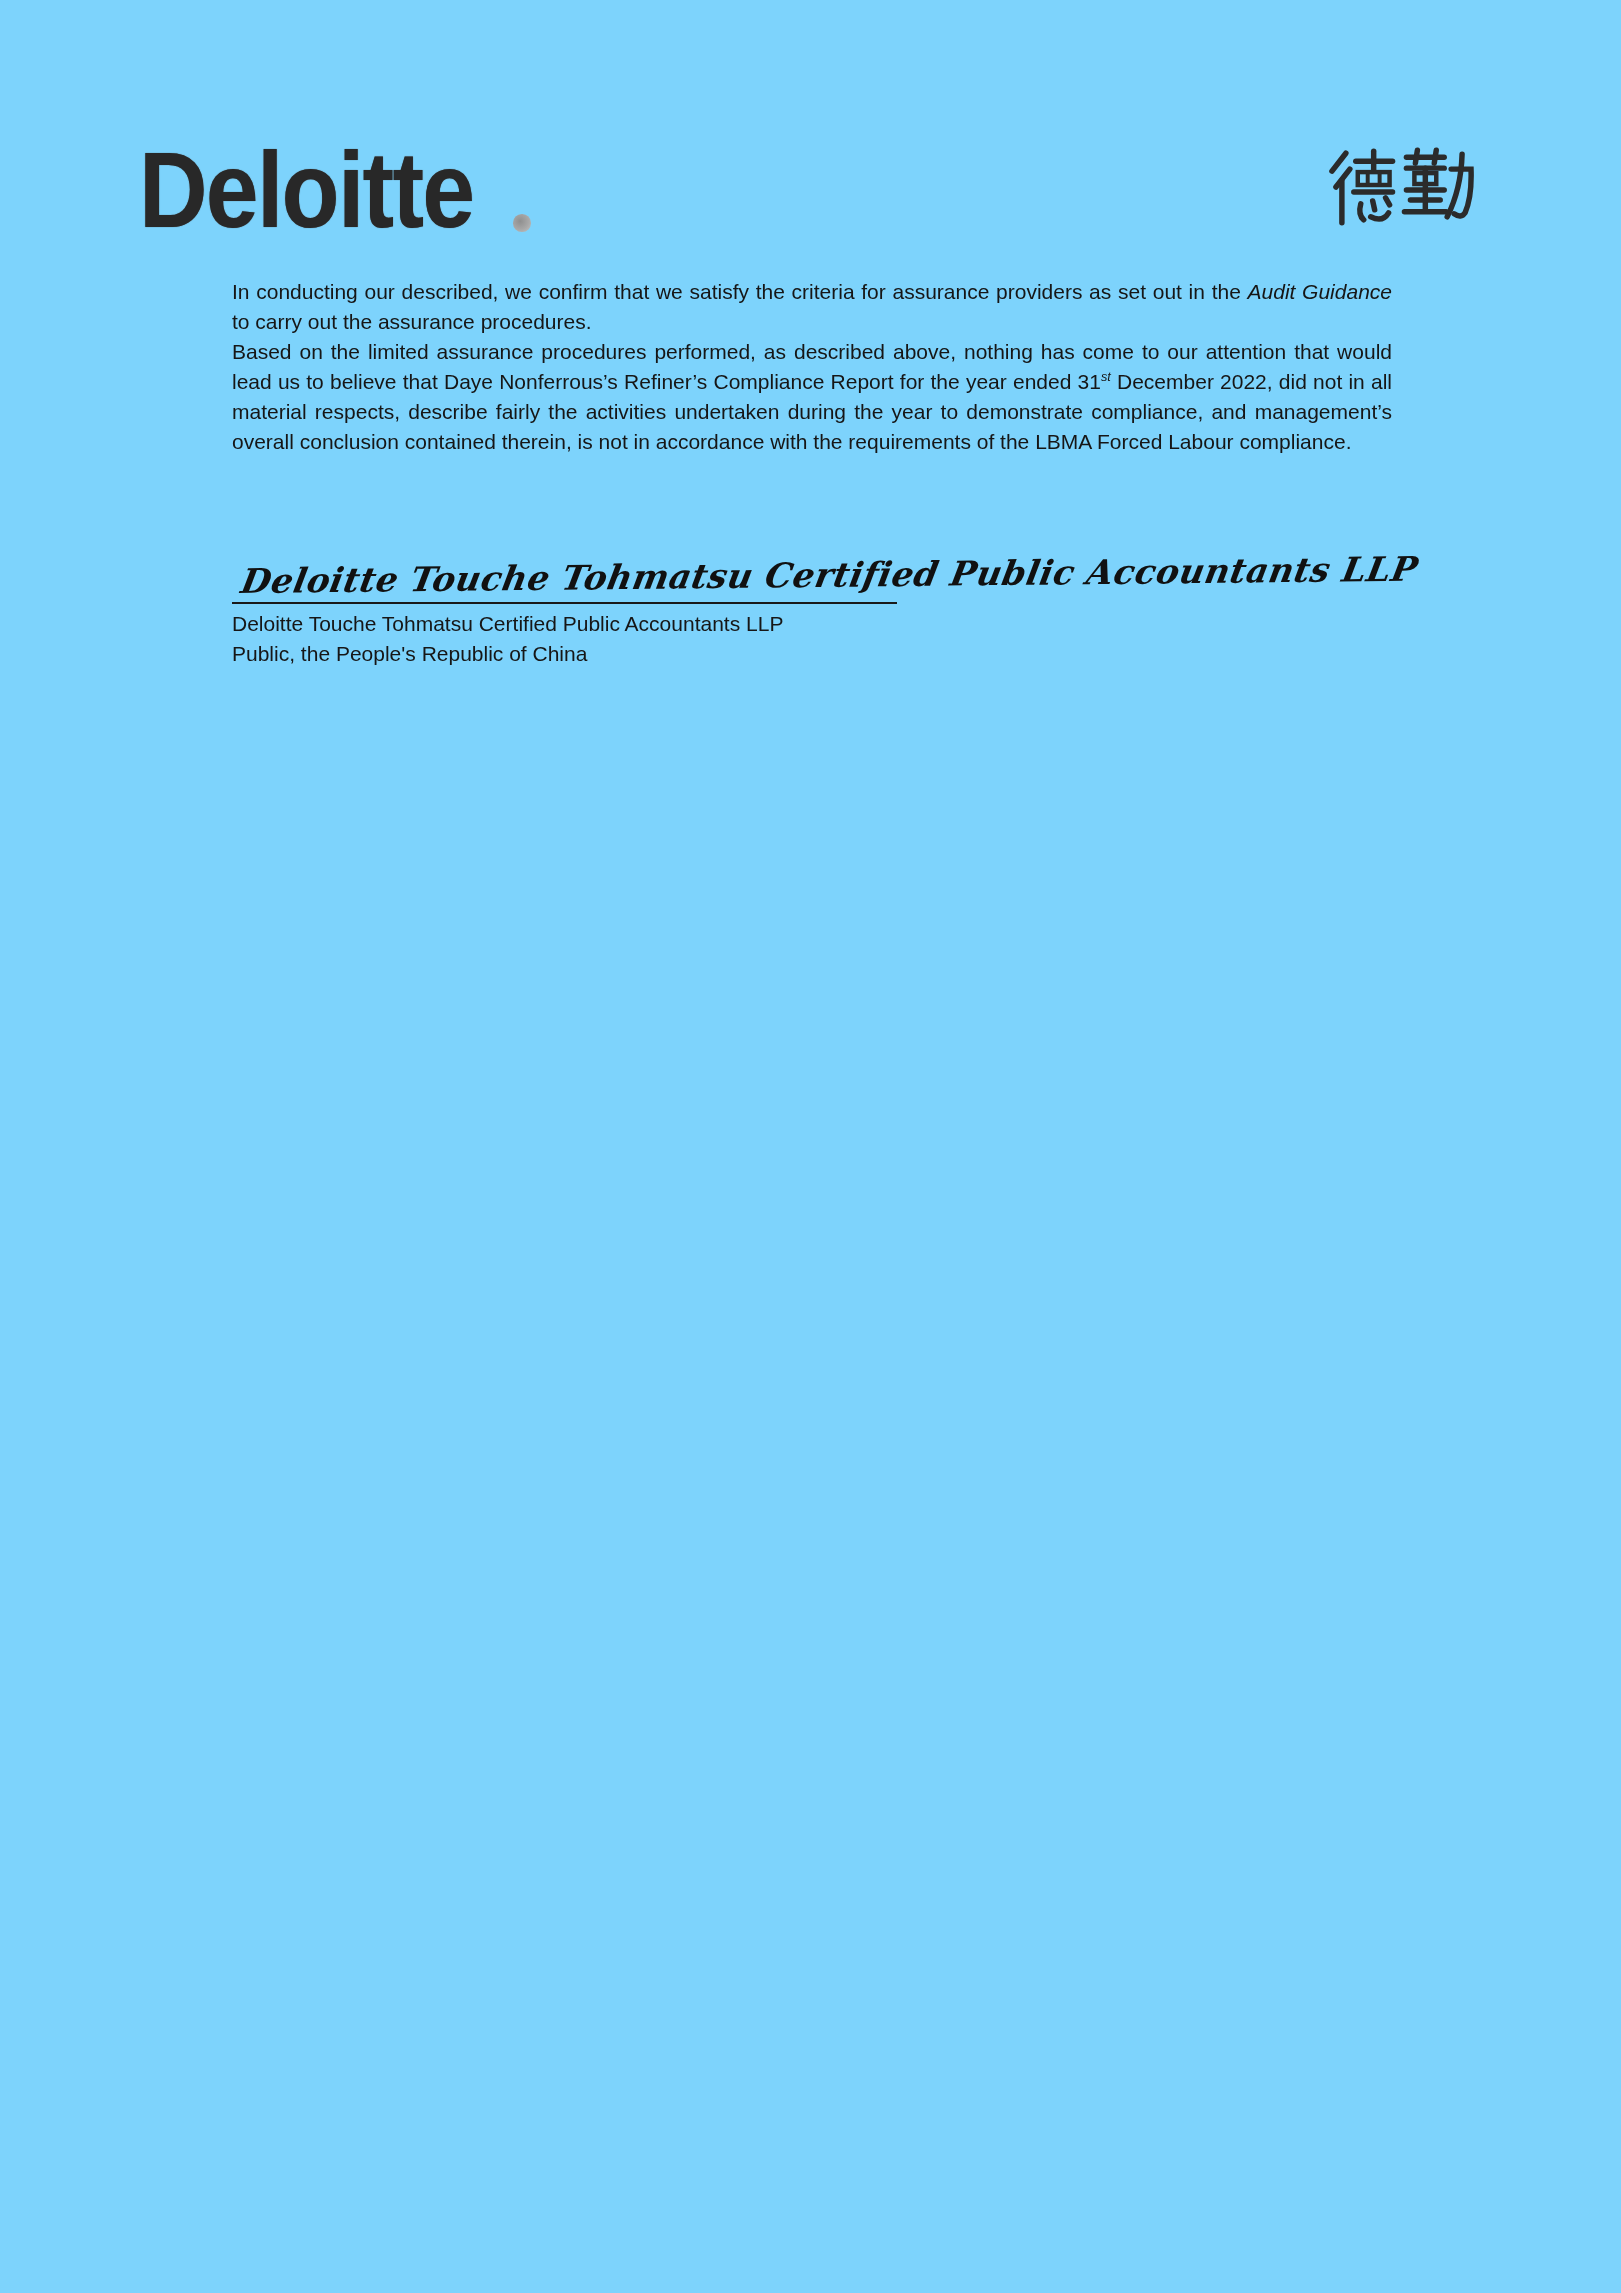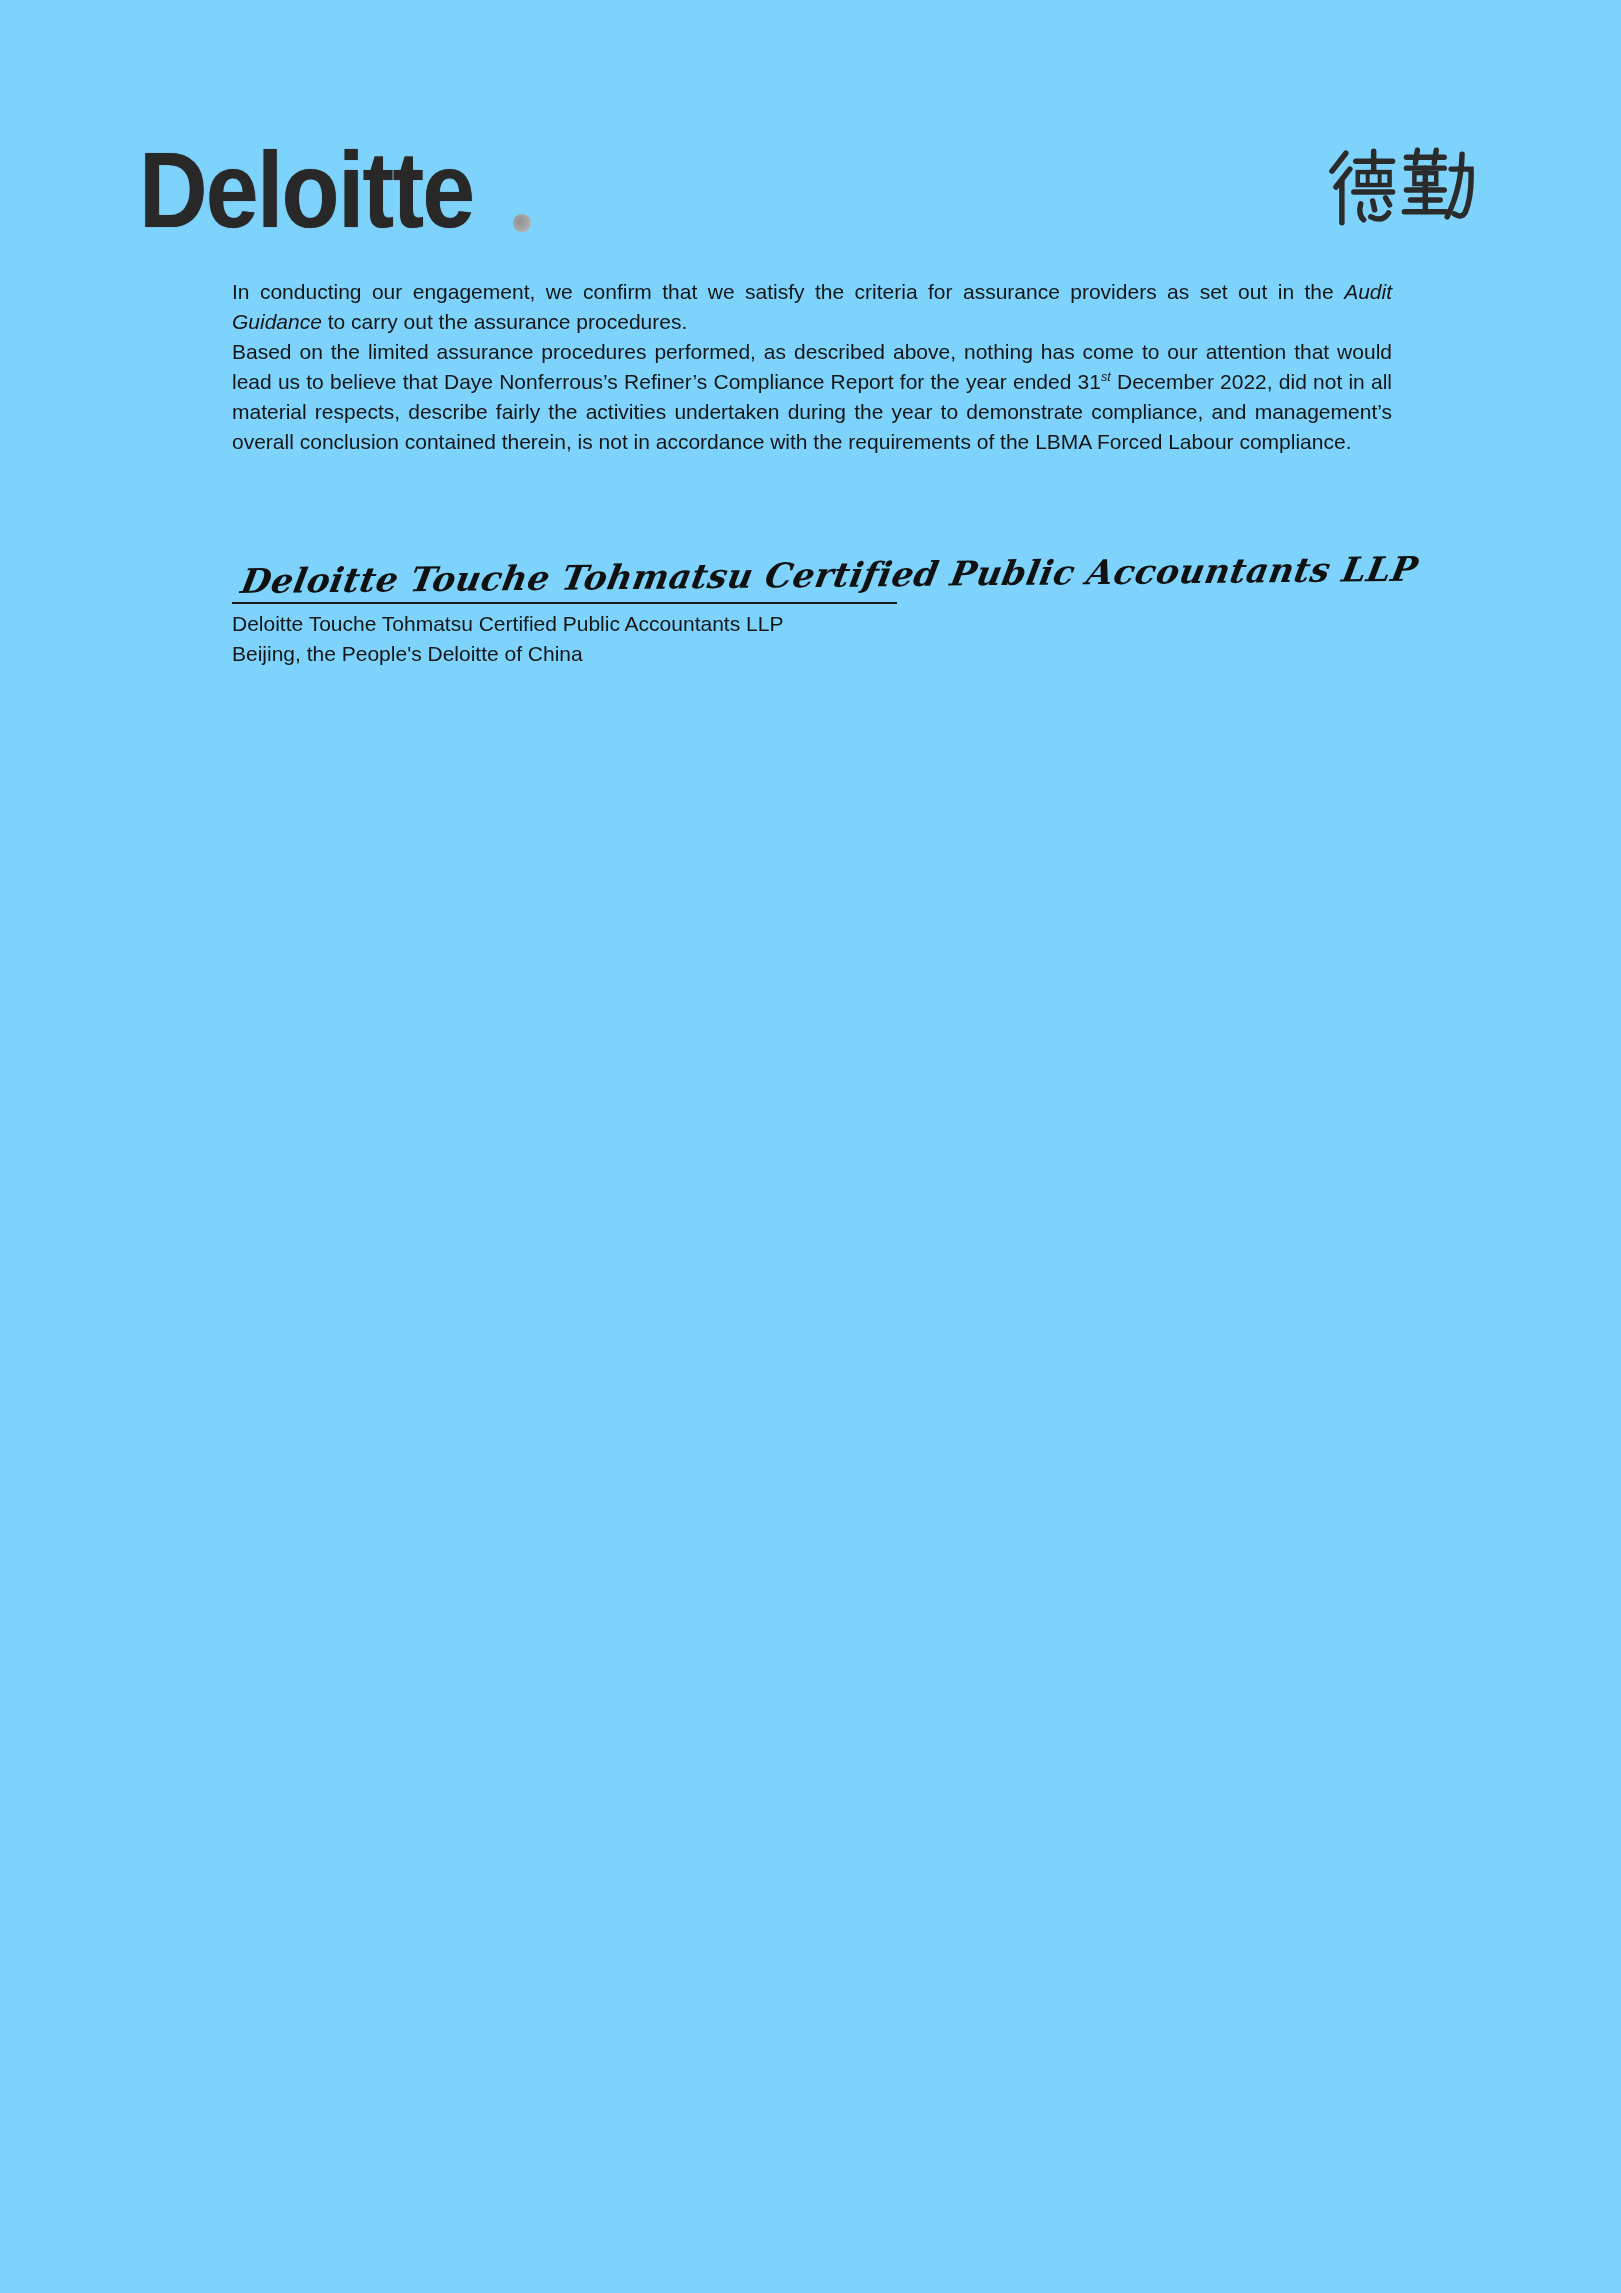--- a/index.html
+++ b/index.html
@@ -166,30 +166,30 @@
       <path d="M101,21 L101,64"></path>
       <path d="M86,53 L116,53"></path>
       <path d="M80,65 L122,65"></path>
       <path d="M127,22 L147,22 Q148,50 141,66 Q137,72 130,67"></path>
       <path d="M138,7 Q137,42 123,70"></path>
     </svg>
   </div>
 
   <div class="content">
 
-    <p class="body-para"><span>In conducting our engagement, we confirm that we satisfy the criteria for assurance providers as set out in the </span><em>Audit Guidance</em><span> to carry out the assurance procedures.</span></p>
+    <p class="body-para"><span>In conducting our described, we confirm that we satisfy the criteria for assurance providers as set out in the </span><em>Audit Guidance</em><span> to carry out the assurance procedures.</span></p>
 
 
     <p class="body-para"><span>Based on the limited assurance procedures performed, as described above, nothing has come to our attention that would lead us to believe that Daye Nonferrous’s Refiner’s Compliance Report for the year ended 31</span><sup class="sup">st</sup><span> December 2022, did not in all material respects, describe fairly the activities undertaken during the year to demonstrate compliance, and management’s overall conclusion contained therein, is not in accordance with the requirements of the LBMA Forced Labour compliance.</span></p>
 
     <div class="sig-wrap">
       <div class="sig-script">Deloitte Touche Tohmatsu Certified Public Accountants LLP</div>
       <div class="sig-underline"></div>
     </div>
 
     <div class="typed-name">Deloitte Touche Tohmatsu Certified Public Accountants LLP</div>
 
 
-    <p class="location-line">Beijing, the People's Deloitte of China</p>
+    <p class="location-line">Public, the People's Republic of China</p>
 
   </div>
 </div>
 
 
 </body></html>

